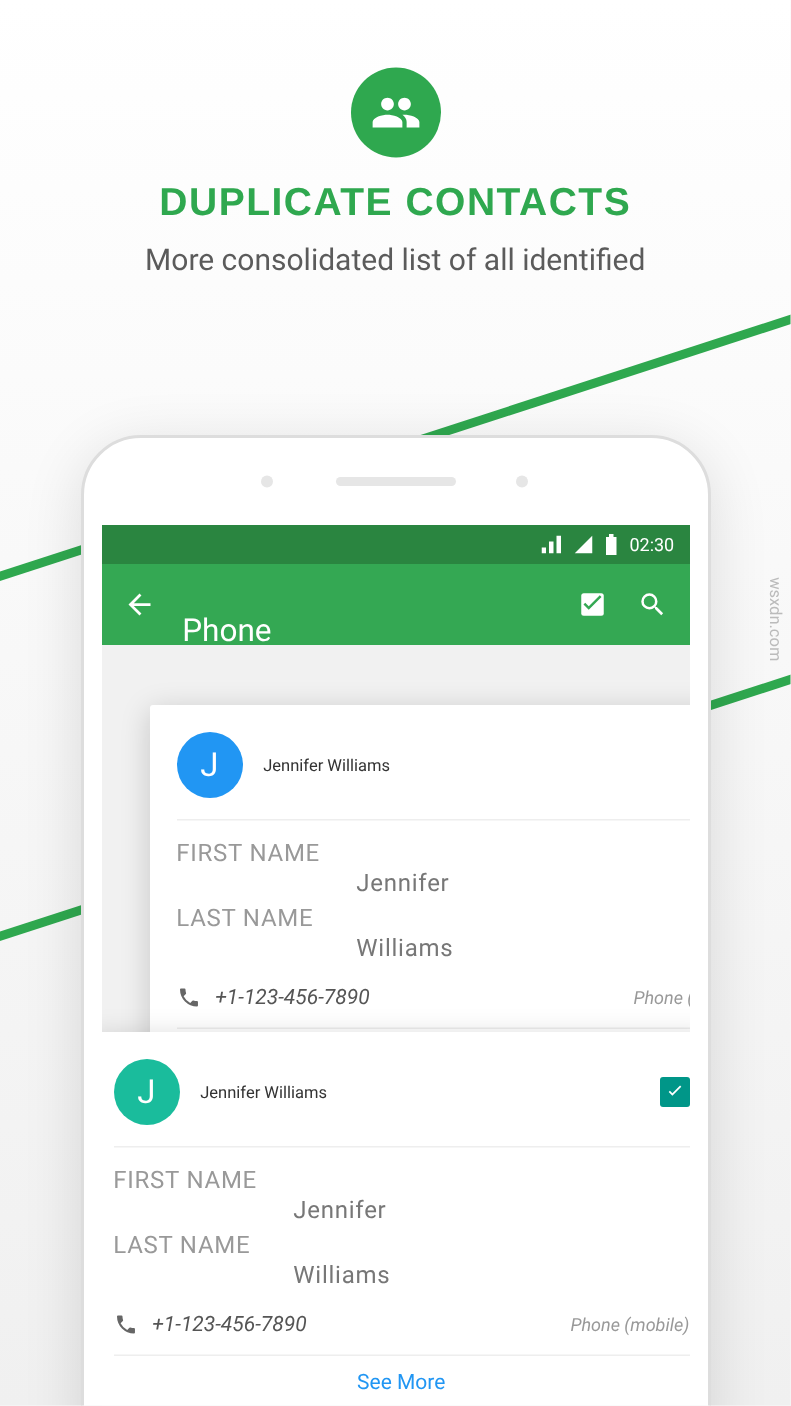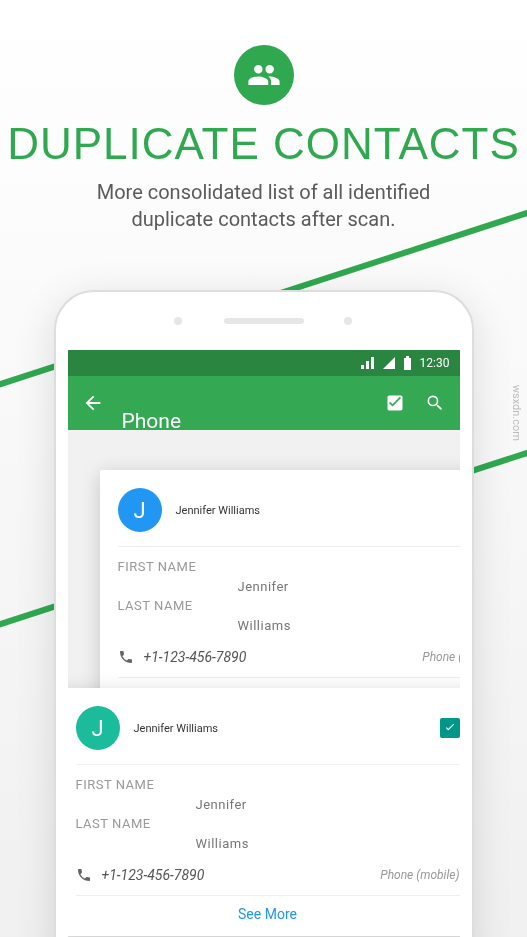--- a/index.html
+++ b/index.html
@@ -20,21 +20,21 @@
     }
     .diag1 { top: 300px; left: -100px; transform: rotate(-18deg); }
     .diag2 { top: 540px; left: -100px; transform: rotate(-18deg); }
 
     .header-area { text-align: center; padding-top: 45px; position: relative; z-index: 1; }
     .circle-icon {
       width: 60px; height: 60px; border-radius: 50%;
       background: #2fa84f; display: inline-flex; align-items: center; justify-content: center;
     }
     .title {
-      font-size: 44px; letter-spacing: 1px; color: #2fa84f; font-weight: 400;
+      font-size: 26px; letter-spacing: 1px; color: #2fa84f; font-weight: 700;
       margin-top: 14px; font-family: Arial Narrow, Arial, sans-serif;
       text-transform: uppercase;
     }
     .subtitle {
       font-size: 20px; color: #5b5b5b; margin-top: 10px; line-height: 1.35;
       padding: 0 30px;
     }
 
     .phone-frame {
       position: absolute; left: 50%; transform: translateX(-50%);
@@ -88,21 +88,21 @@
     }
     .avatar-blue { background:#2196f3; }
     .avatar-teal { background:#1abc9c; }
     .contact-name { font-size:11px; color:#333; flex:1; }
     .chk-filled {
       width:20px; height:20px; background:#009688; display:flex;
       align-items:center; justify-content:center; border-radius:2px;
     }
 
     .divider { border:none; border-top:1px solid #eee; margin:14px 0 10px; }
-    .field-row { display:flex; font-size:13px; color:#999; letter-spacing:0.5px; padding:2px 0; }
+    .field-row { display:flex; font-size:16px; color:#999; letter-spacing:0.5px; padding:2px 0; }
     .field-label { width:120px; }
     .field-val { color:#777;margin-top:20px; }
     .phone-row { display:flex; align-items:center; margin-top:14px; font-size:14px; color:#555; gap:10px;font-style:italic; }
     .phone-type { margin-left:auto; font-size:12px; color:#999; }
     .see-more {
       text-align:center; color:#2196f3; font-size:14px; padding:10px 0 2px;
       border-top:1px solid #eee; margin-top:12px;
     }
 
     .watermark {
@@ -118,42 +118,41 @@
 
 <div class="header-area">
   <div class="circle-icon">
     <svg width="34" height="34" viewBox="0 0 24 24" fill="#fff">
         <path d="M16 11c1.66 0 3-1.34 3-3s-1.34-3-3-3-3 1.34-3 3 1.34 3 3 3zm-8 0c1.66 0 3-1.34 3-3S9.66 5 8 5 5 6.34 5 8s1.34 3 3 3zm0 2c-2.33 0-7 1.17-7 3.5V19h14v-2.5C15 14.17 10.33 13 8 13zm8 0c-.29 0-.62.02-.97.05 1.16.84 1.97 1.97 1.97 3.45V19h6v-2.5c0-2.33-4.67-3.5-7-3.5z"></path>
       </svg>
   </div>
   <div class="title">DUPLICATE CONTACTS</div>
   <div class="subtitle">
     <span>More consolidated list of all identified</span><br>
-    <span>duplicate contacts after scan.</span>
   </div>
 </div>
 
 <div class="phone-frame">
   <div class="speaker"></div>
   <div class="camera"></div>
   <div class="sensor"></div>
 
   <div class="screen">
 
     <div class="status-bar">
       <svg width="14" height="12" viewBox="0 0 14 12" fill="#fff">
           <path d="M0 12h3V8H0zm5 0h3V4H5zm5 0h3V0h-3z"></path>
         </svg>
       <svg width="12" height="12" viewBox="0 0 12 12" fill="#fff">
           <path d="M0 12 L12 0 L12 12 Z"></path>
         </svg>
       <svg width="9" height="14" viewBox="0 0 9 14" fill="#fff">
           <path d="M3 0h3v2h2v12H1V2h2z"></path>
         </svg>
-      <span>12:30</span>
+      <span>02:30</span>
     </div>
 
     <div class="app-bar">
       <svg width="22" height="22" viewBox="0 0 24 24" fill="#fff">
           <path d="M20 11H7.83l5.59-5.59L12 4l-8 8 8 8 1.41-1.41L7.83 13H20z"></path>
         </svg>
       <span class="app-title">Phone</span>
       <div class="checkbox-ic">
         <svg width="20" height="20" viewBox="0 0 24 24">
             <rect x="3" y="3" width="18" height="18" rx="2" fill="#fff"></rect>

